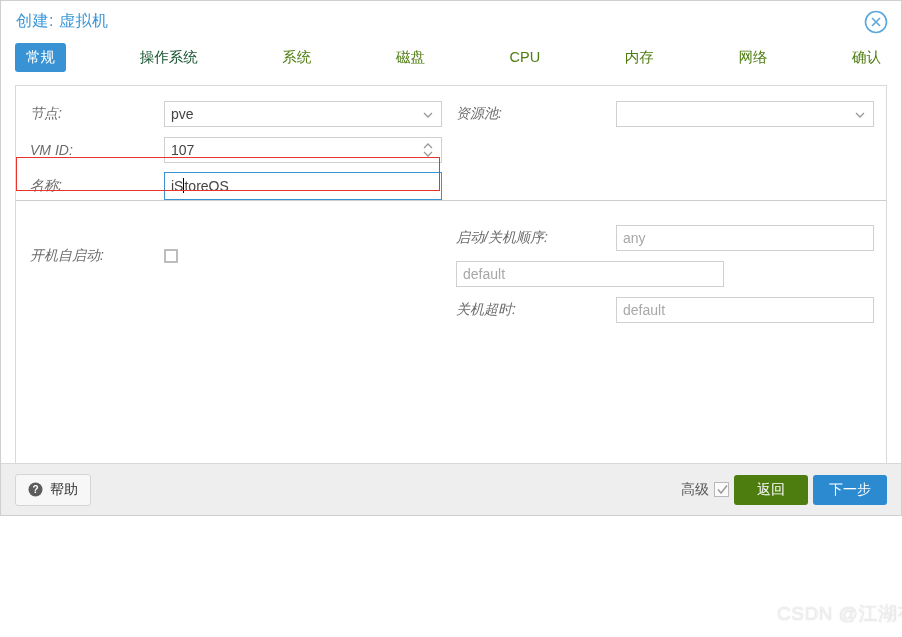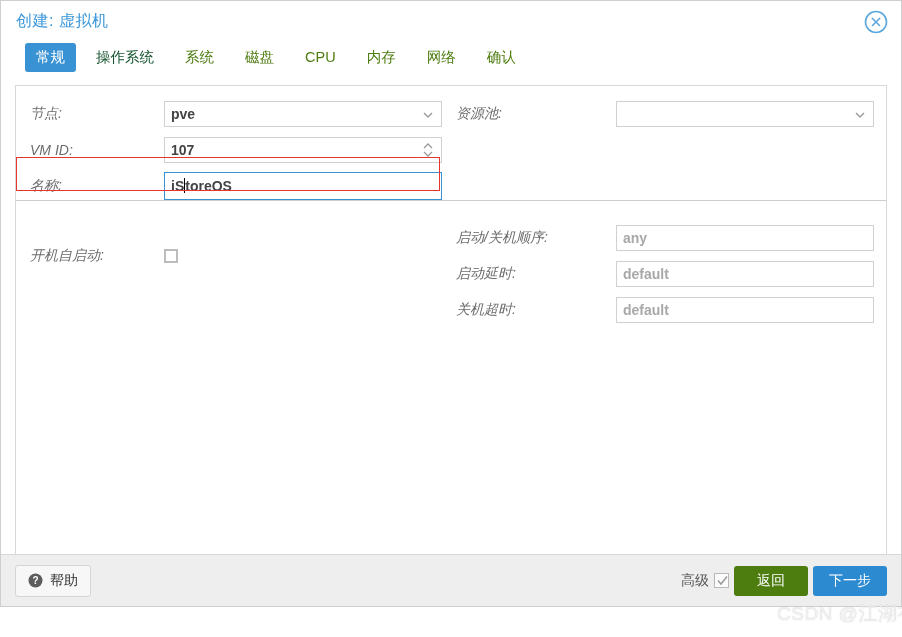--- a/index.html
+++ b/index.html
@@ -11,21 +11,21 @@
     height: 637px;
     background: #ffffff;
     font-family: "Liberation Sans", "DejaVu Sans", sans-serif;
     -webkit-font-smoothing: antialiased;
     overflow: hidden;
   }
 
   .dialog {
     position: relative;
     width: 902px;
-    height: 607px;
+    height: 516px;
     box-sizing: border-box;
     background: #ffffff;
     border: 1px solid #cfcfcf;
     display: flex;
     flex-direction: column;
   }
 
   
   .titlebar {
     position: relative;
@@ -50,24 +50,25 @@
     height: 26px;
     cursor: pointer;
   }
   .close-btn svg { display: block; }
 
   
   .tabstrip {
     position: relative;
     height: 42px;
     flex: 0 0 42px;
-    padding-left: 24px;
+    padding-left: 14px;
     box-sizing: border-box;
     display: flex;
     align-items: flex-start;
+    justify-content: space-between;
   }
   .tab {
     font-size: 14.5px;
     padding: 5px 11px 6px 11px;
     margin-right: 9px;
     border-radius: 3px;
     color: #4d7c0f;
     white-space: nowrap;
     cursor: pointer;
     line-height: 18px;
@@ -120,21 +121,20 @@
     position: relative;
     box-sizing: border-box;
     height: 26px;
     background: #ffffff;
     border: 1px solid #d0d0d0;
     font-size: 14px;
     color: #444444;
     display: flex;
     align-items: center;
     padding: 0 6px;
-    font-weight: bold;
   }
   .ctl.wide  { width: 286px; }
   .ctl.wide2 { width: 268px; }
   .ctl.focused {
     border: 1px solid #3892d4;
     height: 28px;
   }
   .ctl .val { line-height: 1; }
   .ctl .ph { color: #a8a8a8; line-height: 1; }
 
@@ -374,21 +374,20 @@
         <div class="field" style="height:84px"></div>
 
         <div class="field" style="margin-top:4px">
           <div class="field-label">启动/关机顺序:</div>
           <div class="ctl wide2">
             <span class="ph">any</span>
           </div>
         </div>
 
         <div class="field">
-          <div class="field-label">启动延时:</div>
           <div class="ctl wide2">
             <span class="ph">default</span>
           </div>
         </div>
 
         <div class="field">
           <div class="field-label">关机超时:</div>
           <div class="ctl wide2">
             <span class="ph">default</span>
           </div>

